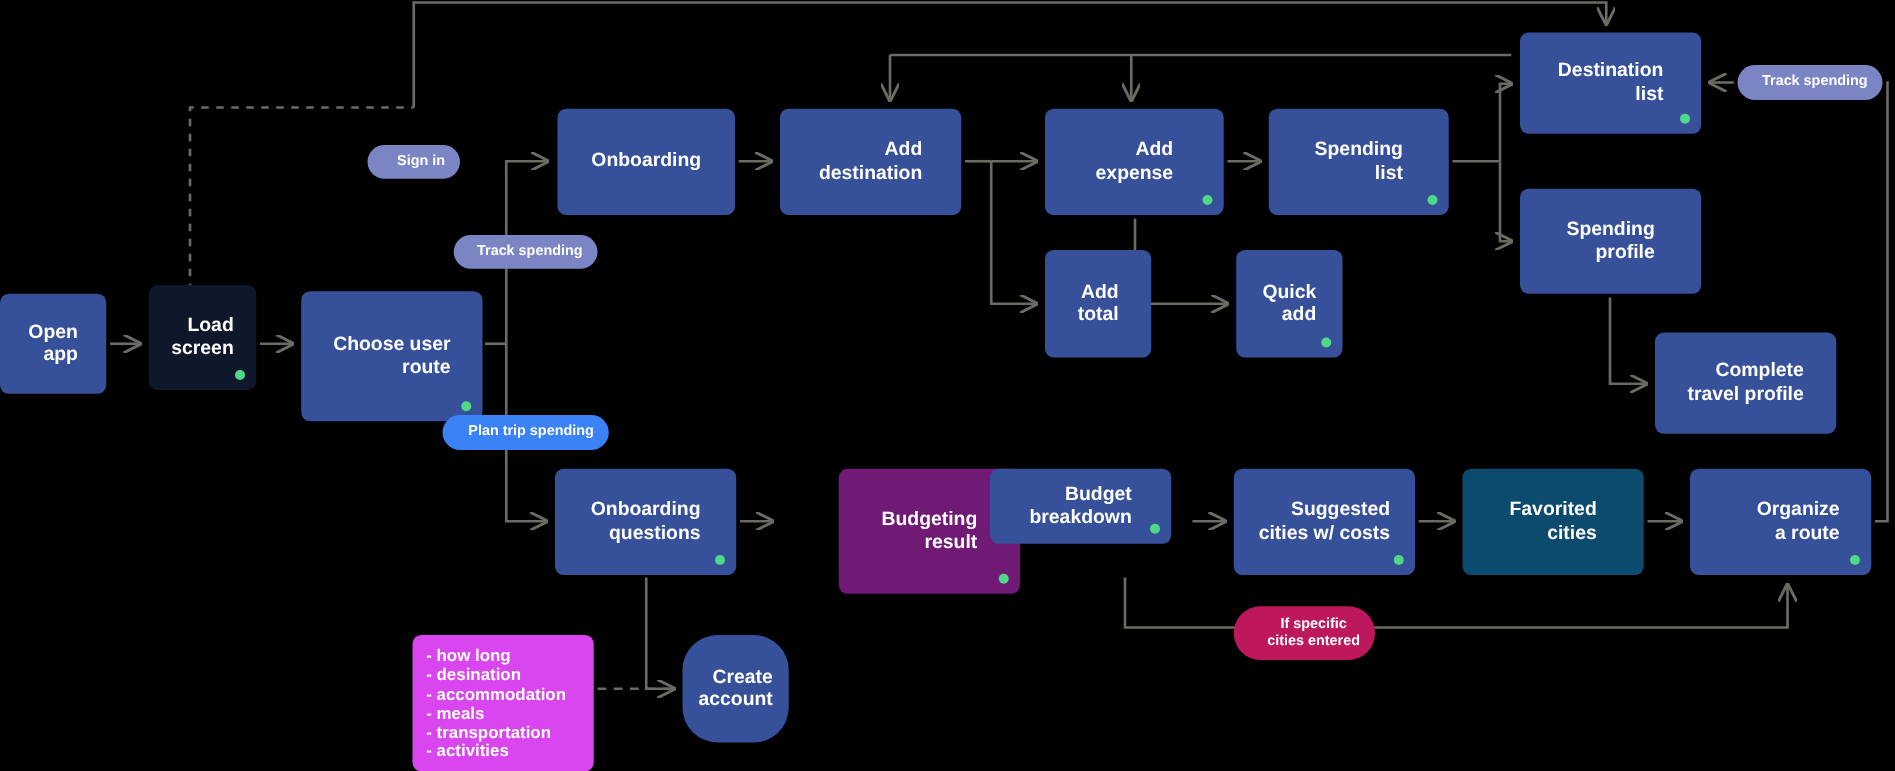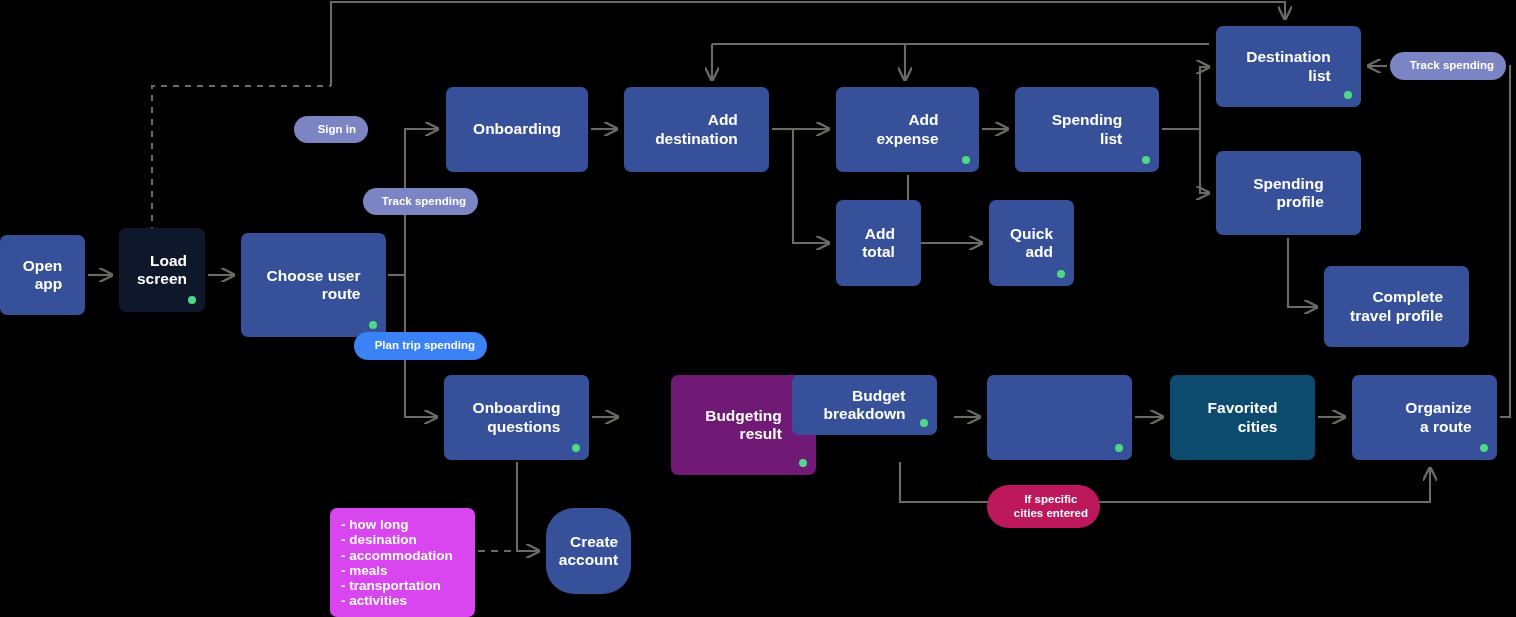--- a/index.html
+++ b/index.html
@@ -149,21 +149,22 @@
       <div class="node" style="left: 836px; top: 200px; width: 85px; height: 86px; background: rgb(54, 80, 154);"><span>Add
 total</span></div>
       <div class="node" style="left: 989px; top: 200px; width: 85px; height: 86px; background: rgb(54, 80, 154);"><span>Quick
 add</span><span class="dot" style="background: rgb(79, 216, 136);"></span></div>
       <div class="node" style="left: 444px; top: 375px; width: 145px; height: 85px; background: rgb(54, 80, 154);"><span>Onboarding
 questions</span><span class="dot" style="background: rgb(79, 216, 136);"></span></div>
       <div class="node" style="left: 625px; top: 375px; width: 145px; height: 100px; background: #701a75; margin-left: 46px;"><span>Budgeting
 result</span><span class="dot" style="background: rgb(79, 216, 136);"></span></div>
       <div class="node" style="left: 792px; top: 375px; width: 145px; height: 60px; background: rgb(54, 80, 154);"><span>Budget
 breakdown</span><span class="dot" style="background: rgb(79, 216, 136);"></span></div>
-      <div class="node" style="left: 987px; top: 375px; width: 145px; height: 85px; background: rgb(54, 80, 154);"><span class="dot" style="background: rgb(79, 216, 136);"></span></div>
+      <div class="node" style="left: 987px; top: 375px; width: 145px; height: 85px; background: rgb(54, 80, 154);"><span>Suggested
+cities w/ costs</span><span class="dot" style="background: rgb(79, 216, 136);"></span></div>
       <div class="node" style="left: 1170px; top: 375px; width: 145px; height: 85px; background: #0c4a6e;"><span>Favorited
 cities</span></div>
       <div class="node" style="left: 1352px; top: 375px; width: 145px; height: 85px; background: rgb(54, 80, 154); padding-left: 34px;"><span>Organize
 a route</span><span class="dot" style="background: rgb(79, 216, 136);"></span></div>
       <div class="node" style="left: 546px; top: 508px; width: 85px; height: 86px; background: rgb(54, 80, 154); border-radius: 28px;"><span>Create
 account</span></div>
     </div>
   <div id="pills-layer">
       <div class="pill" style="left: 294px; top: 116px; width: 74px; height: 27px; background: rgb(123, 133, 196);"><span>Sign in</span></div>
       <div class="pill" style="left: 363px; top: 188px; width: 115px; height: 27px; background: rgb(123, 133, 196);"><span>Track spending</span></div>

